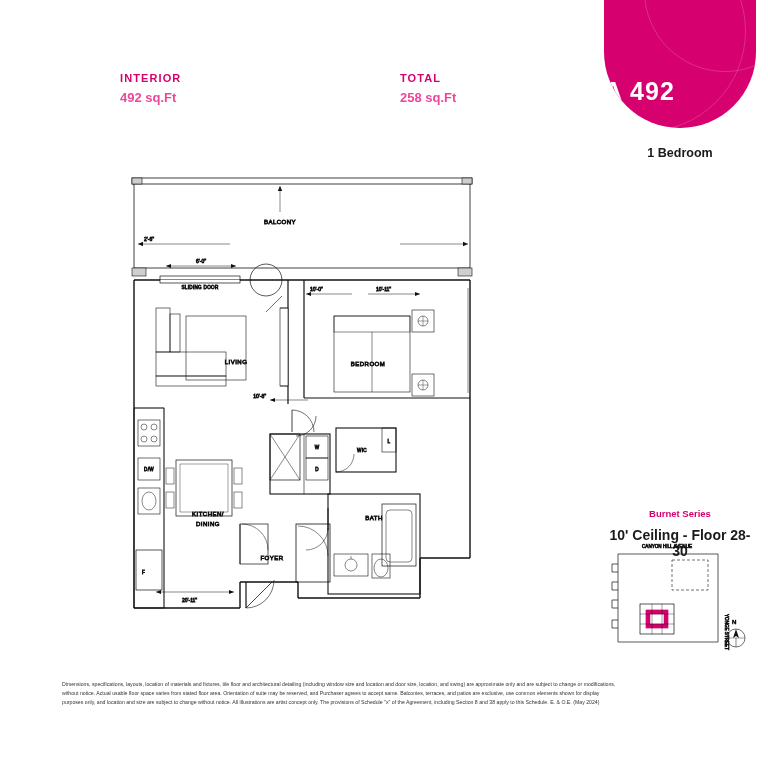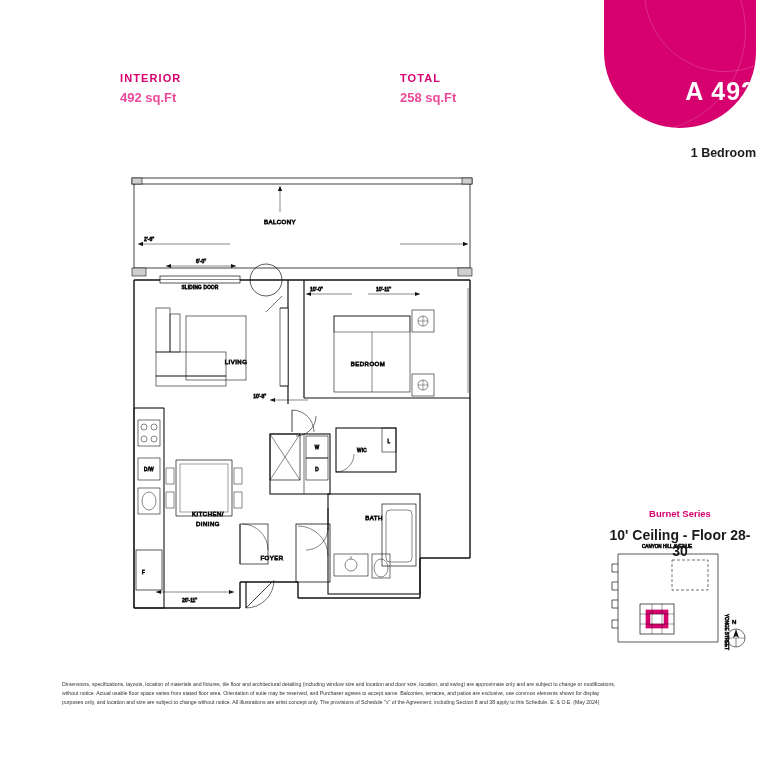--- a/index.html
+++ b/index.html
@@ -27,31 +27,31 @@
     content: "";
     position: absolute;
     border: 1px solid rgba(255,255,255,0.18);
     border-radius: 50%;
   }
   .badge::before { width: 200px; height: 200px; left: -60px; top: -70px; }
   .badge::after  { width: 160px; height: 160px; left: 40px;  top: -90px; }
   .badge-label {
     position: absolute;
     left: 0; right: 0; bottom: 22px;
-    text-align: right;
+    text-align: left;
     color: #ffffff;
     font-size: 25px;
     font-weight: bold;
     letter-spacing: 1px;
   }
   .bed-type {
     position: absolute;
     top: 146px; right: 12px;
     width: 152px;
-    text-align: right;
+    text-align: center;
     font-size: 12.5px;
     font-weight: bold;
     color: #1a1a1a;
   }
 
   
   .areas {
     position: absolute;
     top: 72px; left: 120px;
     width: 410px;

